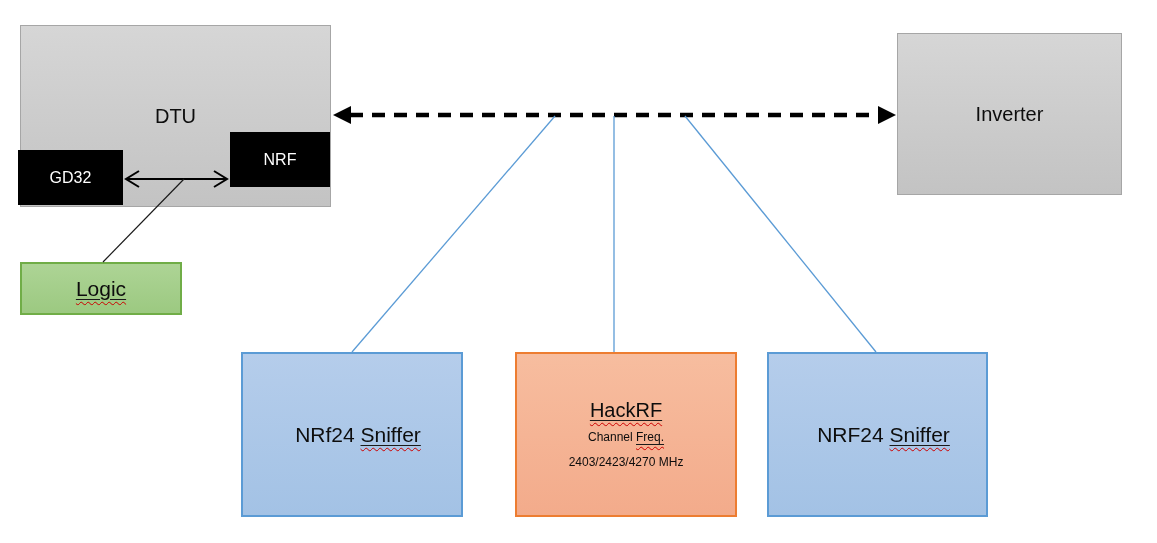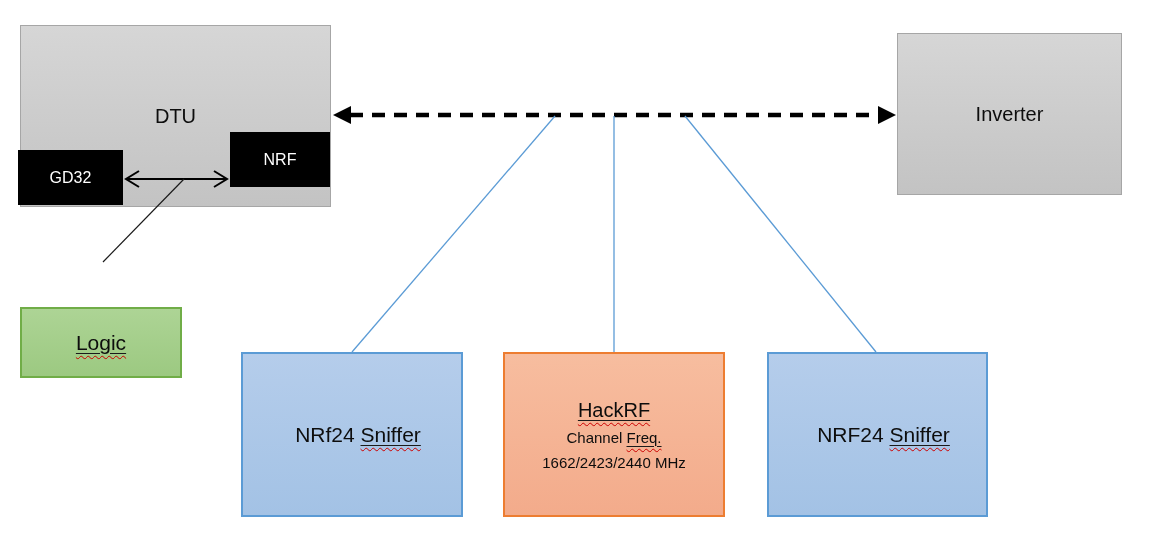--- a/index.html
+++ b/index.html
@@ -11,30 +11,30 @@
          align-items:center;justify-content:center;text-align:left;}
   
   .gray{background:linear-gradient(180deg,#d6d6d6 0%,#c3c3c3 100%);border:1px solid #a6a6a6;}
   .box-dtu{left:20px;top:25px;width:311px;height:182px;font-size:20px;line-height:28px;}
   .box-inverter{left:897px;top:33px;width:225px;height:162px;font-size:20px;line-height:28px;}
   
   .chip{background:#000;color:#fff;font-size:16px;z-index:3;}
   .chip-gd32{left:18px;top:150px;width:105px;height:55px;}
   .chip-nrf{left:230px;top:132px;width:100px;height:55px;}
   
-  .box-logic{left:20px;top:262px;width:162px;height:71px;font-size:21px;
-    background:linear-gradient(180deg,#add495 0%,#9cc981 100%);border:2px solid #70ad47;margin-top:45px;}
+  .box-logic{left:20px;top:262px;width:162px;height:53px;font-size:21px;
+    background:linear-gradient(180deg,#add495 0%,#9cc981 100%);border:2px solid #70ad47;}
   
   .blue{background:linear-gradient(180deg,#b5cdeb 0%,#a3c2e5 100%);border:2px solid #5b9bd5;padding-left:12px;}
-  .orange{background:linear-gradient(180deg,#f7bd9f 0%,#f3ab8b 100%);border:2px solid #ed7d31;}
+  .orange{background:linear-gradient(180deg,#f7bd9f 0%,#f3ab8b 100%);border:2px solid #ed7d31;margin-left:12px;}
   .box-sniffer1{left:241px;top:352px;width:222px;height:165px;font-size:21px;line-height:31px;}
   .box-hackrf{left:503px;top:352px;width:222px;height:165px;}
   .box-sniffer2{left:767px;top:352px;width:221px;height:165px;font-size:21px;line-height:31px;}
   .hack-title{font-size:20px;line-height:30px;}
-  .hack-sub{font-size:15px;line-height:25px;}
+  .hack-sub{font-size:12px;line-height:25px;}
   
   .ul{text-decoration-line:underline;text-decoration-color:#1a1a1a;
       text-decoration-thickness:1.2px;text-underline-offset:3px;}
   .msp{text-decoration-line:underline;text-decoration-style:wavy;
        text-decoration-color:#cc0000;text-decoration-thickness:1px;text-underline-offset:5px;}
   #connector-layer{position:absolute;left:0;top:0;width:1157px;height:543px;
        z-index:4;pointer-events:none;}
 </style>
 </head>
 <body>
@@ -60,21 +60,21 @@
     <div>Inverter</div>
   </div>
 
   <div class="shape blue box-sniffer1">
     <div><span>NRf24</span> <span class="ul"><span class="msp">Sniffer</span></span></div>
   </div>
 
   <div class="shape orange box-hackrf">
     <div class="hack-title"><span class="ul"><span class="msp">HackRF</span></span></div>
     <div class="hack-sub"><span>Channel</span> <span class="ul"><span class="msp">Freq.</span></span></div>
-    <div class="hack-sub">1662/2423/2440 MHz</div>
+    <div class="hack-sub">2403/2423/4270 MHz</div>
   </div>
 
   <div class="shape blue box-sniffer2">
     <div><span>NRF24</span> <span class="ul"><span class="msp">Sniffer</span></span></div>
   </div>
 
   <svg id="connector-layer" viewBox="0 0 1157 543" xmlns="http://www.w3.org/2000/svg">
 
     <g>
       <line x1="350" y1="115" x2="879" y2="115" stroke="#000" stroke-width="4.5" stroke-dasharray="13 9"></line>

